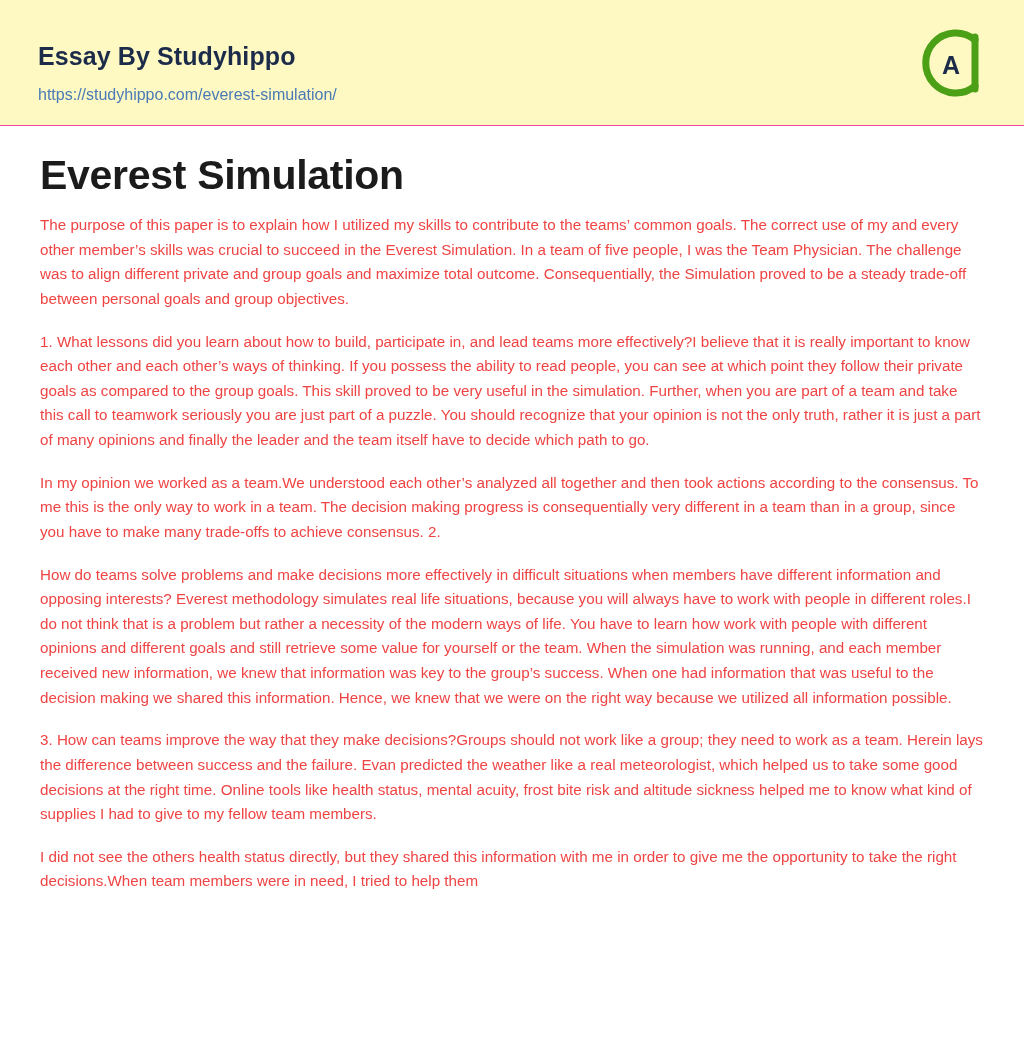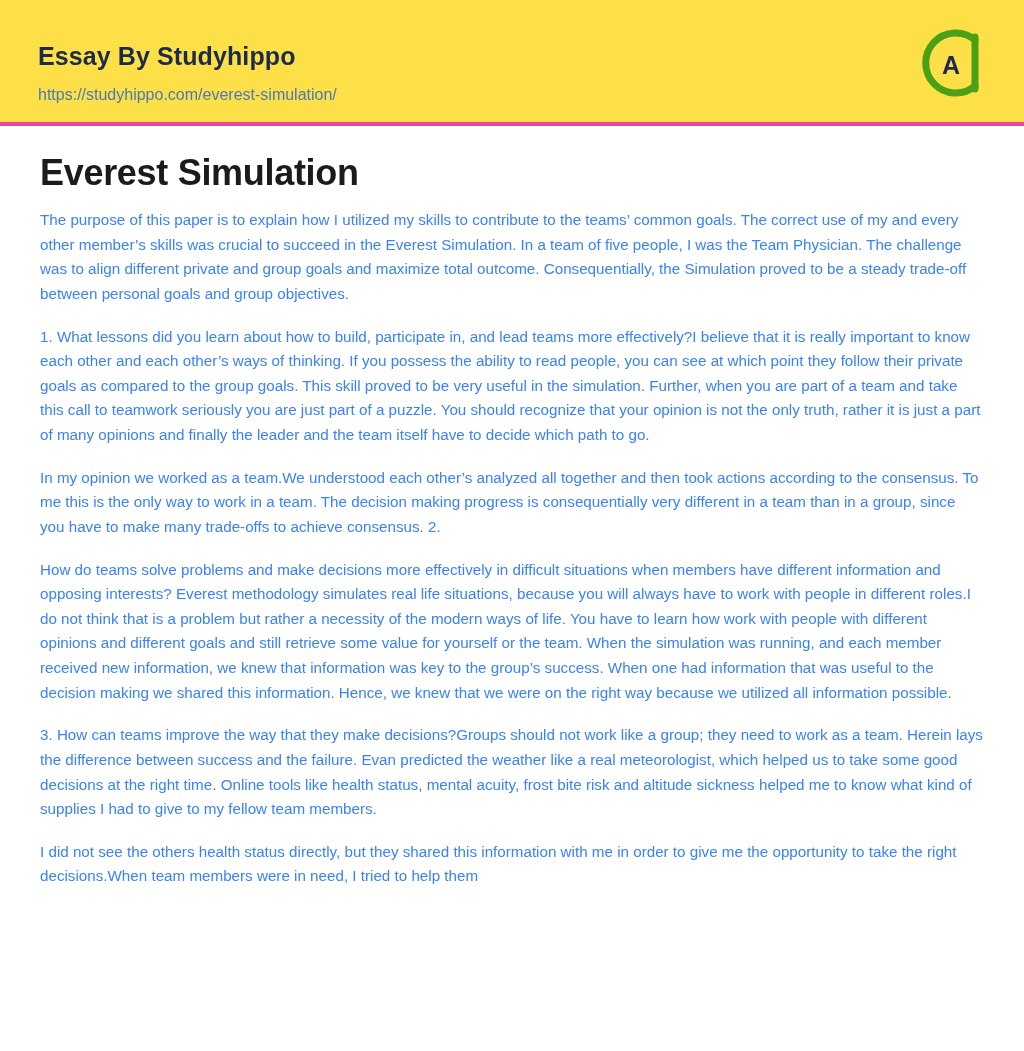--- a/index.html
+++ b/index.html
@@ -12,22 +12,22 @@
     background: #ffffff;
     font-family: "Liberation Sans", sans-serif;
     color: #2b2b2b;
     overflow: hidden;
   }
 
   
   .header {
     position: relative;
     height: 126px;
-    background: #fde047;
-    border-bottom: 4px solid #ec4899;
+    background: #fef9c3;
+    border-bottom: 1px solid #ec4899;
     box-sizing: border-box;
   }
   .brand {
     position: absolute;
     left: 38px;
     top: 42px;
     font-size: 25px;
     font-weight: bold;
     color: #1c2b4a;
     letter-spacing: 0.1px;
@@ -50,30 +50,30 @@
   .logo-wrap svg {
     display: block;
   }
 
   
   .article {
     padding: 26px 40px 0 40px;
     box-sizing: border-box;
   }
   .title {
-    font-size: 36px;
+    font-size: 41px;
     font-weight: bold;
     color: #1b1b1b;
     margin: 0 0 14px 0;
     letter-spacing: -0.3px;
   }
   .para {
     font-size: 15.2px;
     line-height: 1.62;
-    color: #3b82f6;
+    color: #ef4444;
     margin: 0 0 18px 0;
     text-align: left;
   }
   .para:last-child {
     margin-bottom: 16px;
   }
 </style>
 </head>
 <body>
 

